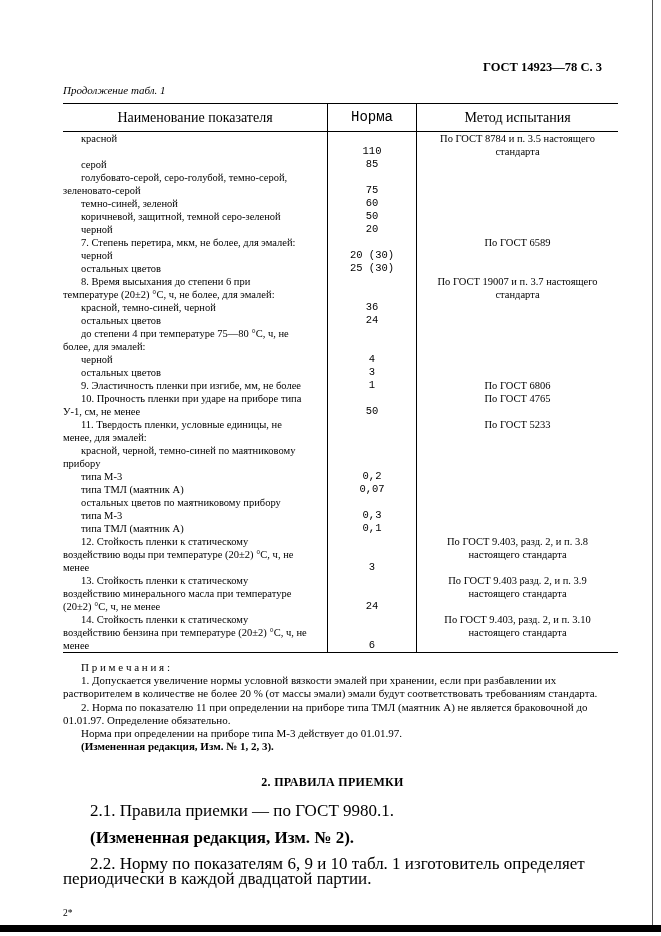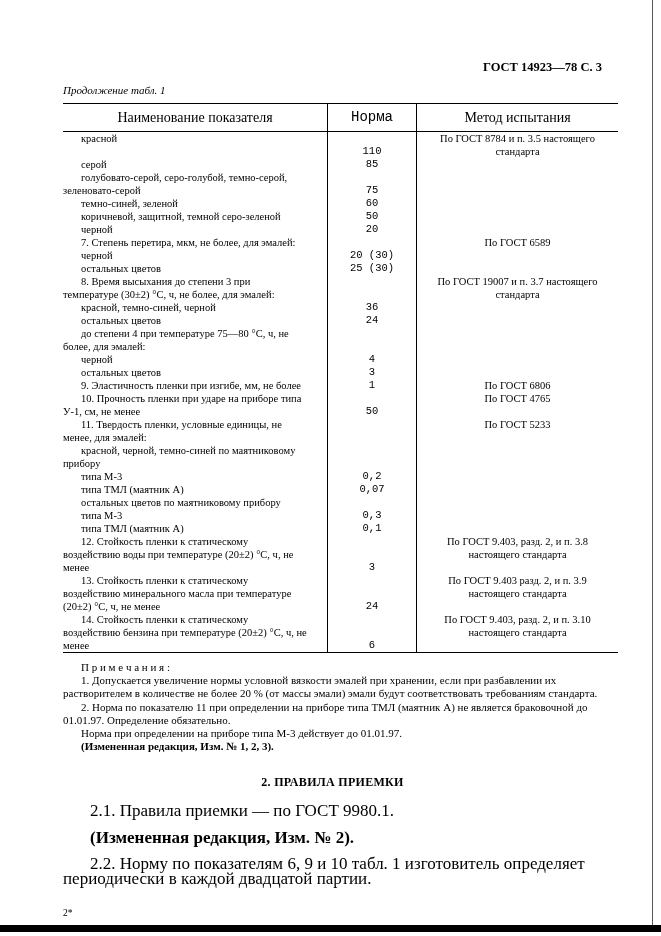--- a/index.html
+++ b/index.html
@@ -178,21 +178,21 @@
             <td class="c-name">черной</td>
             <td class="c-norma">20 (30)</td>
             <td class="c-method"></td>
           </tr>
           <tr>
             <td class="c-name">остальных цветов</td>
             <td class="c-norma">25 (30)</td>
             <td class="c-method"></td>
           </tr>
           <tr>
-            <td class="c-name">8. Время высыхания до степени 3 при температуре (30±2) °С, ч, не более, для эмалей:</td>
+            <td class="c-name">8. Время высыхания до степени 6 при температуре (20±2) °С, ч, не более, для эмалей:</td>
             <td class="c-norma"></td>
             <td class="c-method">По ГОСТ 19007 и п. 3.7 настоящего стандарта</td>
           </tr>
           <tr>
             <td class="c-name">красной, темно-синей, черной</td>
             <td class="c-norma">36</td>
             <td class="c-method"></td>
           </tr>
           <tr>
             <td class="c-name">остальных цветов</td>

